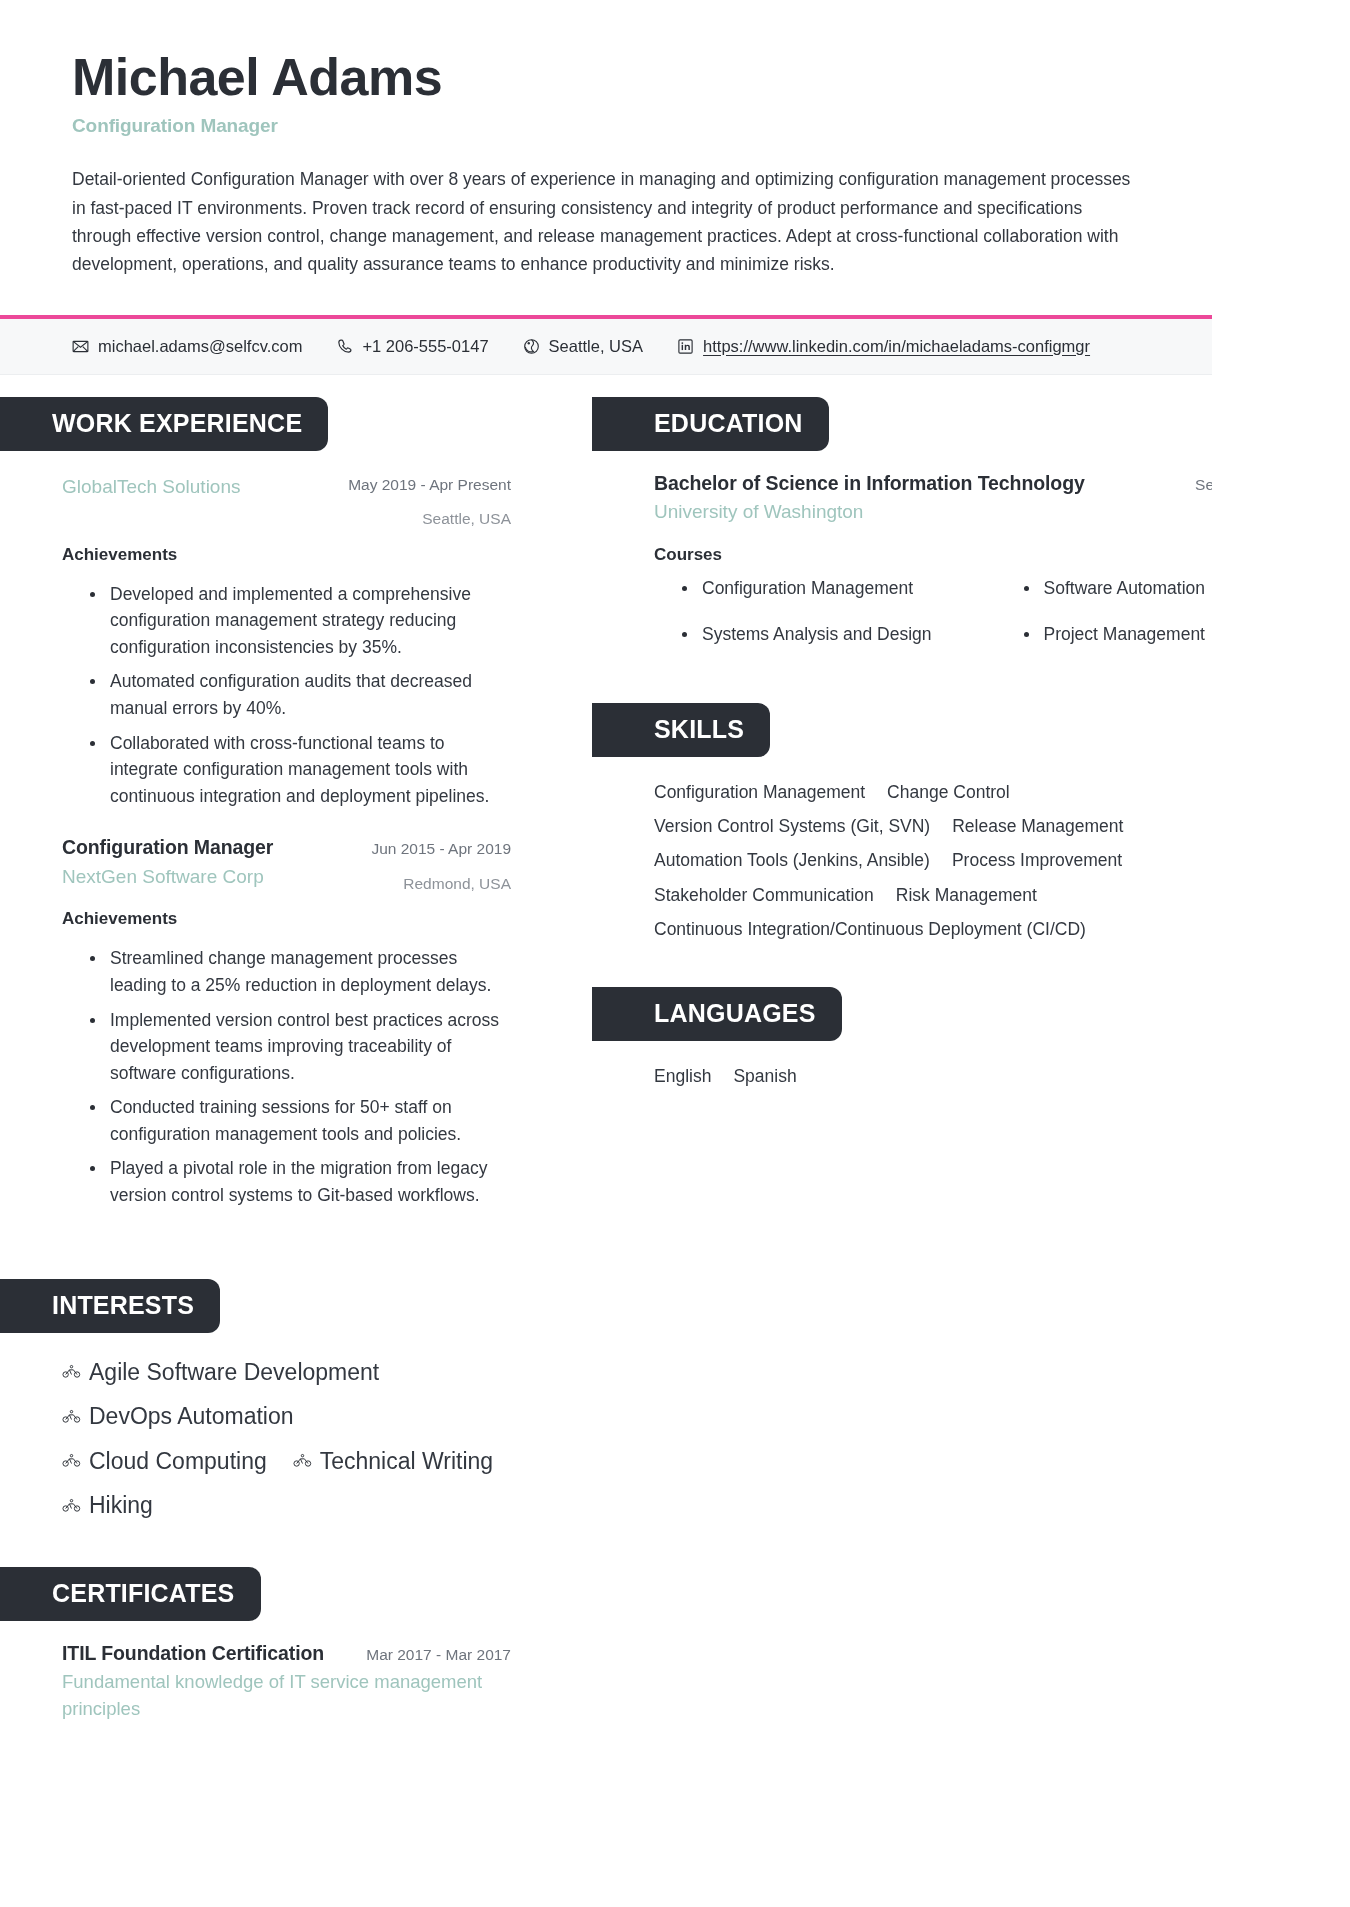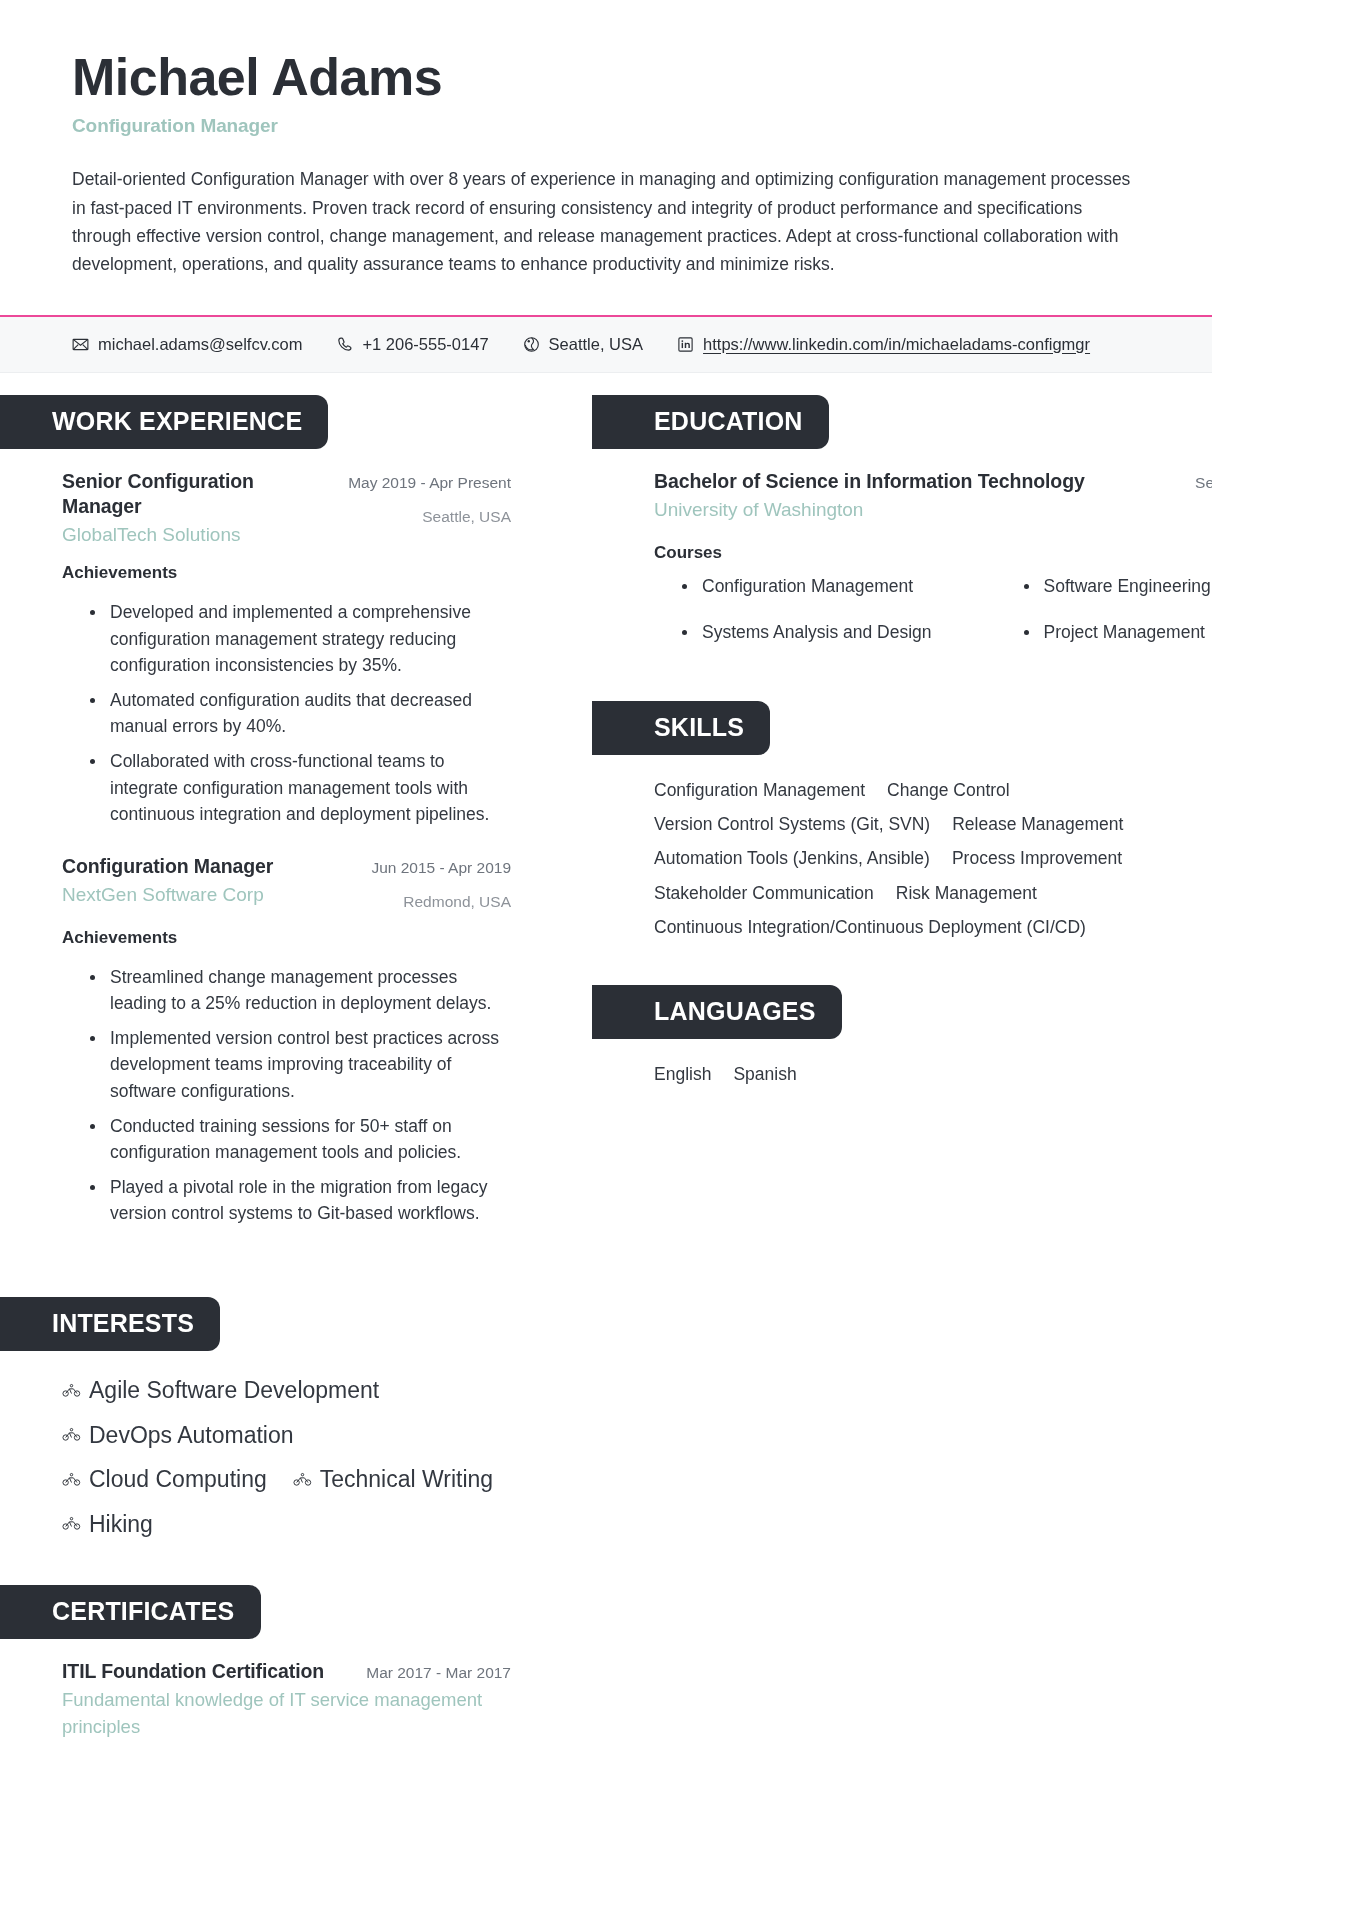--- a/index.html
+++ b/index.html
@@ -51,21 +51,21 @@
     color: #333840;
     max-width: 1150px;
     font-weight: 400;
   }
 
   
   .contact-bar {
     margin-top: 36px;
     width: 100%;
     background: #f7f8f9;
-    border-top: 2px solid #ec4899;
+    border-top: 4px solid #ec4899;
     border-bottom: 1px solid #eceef0;
     padding: 16px 72px;
     display: flex;
     align-items: center;
     flex-wrap: wrap;
     gap: 0 34px;
   }
 
   .contact-item {
     display: flex;
@@ -361,21 +361,20 @@
 
       <div class="section">
         <div class="pill-wrap-left">
           <span class="pill">WORK EXPERIENCE</span>
         </div>
         <div class="sec-body-left">
 
           <div class="entry">
             <div class="entry-head">
               <div class="entry-main">
-                <div class="entry-title">Senior Configuration Manager</div>
                 <div class="entry-org">GlobalTech Solutions</div>
               </div>
               <div class="entry-meta">
                 <div class="entry-date">May 2019 - Apr Present</div>
                 <div class="entry-loc">Seattle, USA</div>
               </div>
             </div>
             <div class="sub-label">Achievements</div>
             <ul class="bullets">
               <li>Developed and implemented a comprehensive configuration management strategy reducing configuration inconsistencies by 35%.</li>
@@ -522,21 +521,21 @@
                 <div class="entry-org">University of Washington</div>
               </div>
               <div class="entry-meta">
                 <div class="entry-date">Sep 2010 - Jun 2014</div>
                 <div class="entry-loc">Seattle, USA</div>
               </div>
             </div>
             <div class="sub-label">Courses</div>
             <div class="courses-grid">
               <div class="course-item">Configuration Management</div>
-              <div class="course-item">Software Engineering</div>
+              <div class="course-item">Software Automation</div>
               <div class="course-item">Systems Analysis and Design</div>
               <div class="course-item">Project Management</div>
             </div>
           </div>
         </div>
       </div>
 
       <div class="spacer-md"></div>
 
       <div class="section">

